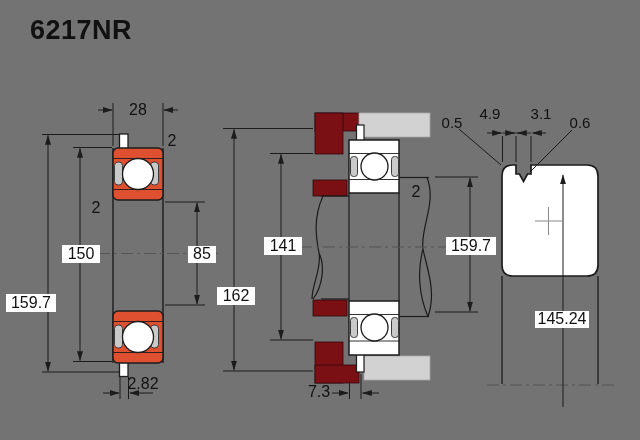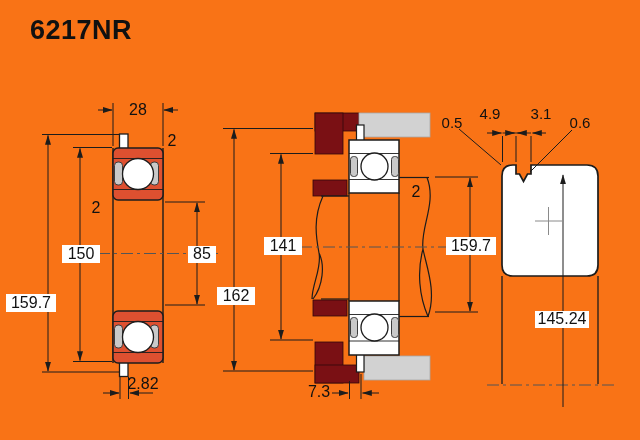--- a/index.html
+++ b/index.html
@@ -1,16 +1,16 @@
 <!DOCTYPE html>
 <html><head>
 <meta charset="utf-8">
 <style>
   html,body{margin:0;padding:0;background:#ffffff;}
-  #stage{position:relative;width:640px;height:440px;background:#f97316;overflow:hidden;
+  #stage{position:relative;width:640px;height:440px;background:#737373;overflow:hidden;
          font-family:"Liberation Sans", sans-serif;}
   svg{display:block;}
   text{font-family:"Liberation Sans", sans-serif;fill:#111;}
   .dim{font-size:16px;}
   .dim-sm{font-size:15px;}
   .title{font-size:27px;font-weight:bold;letter-spacing:0.5px;}
 </style>
 </head>
 <body>
 

